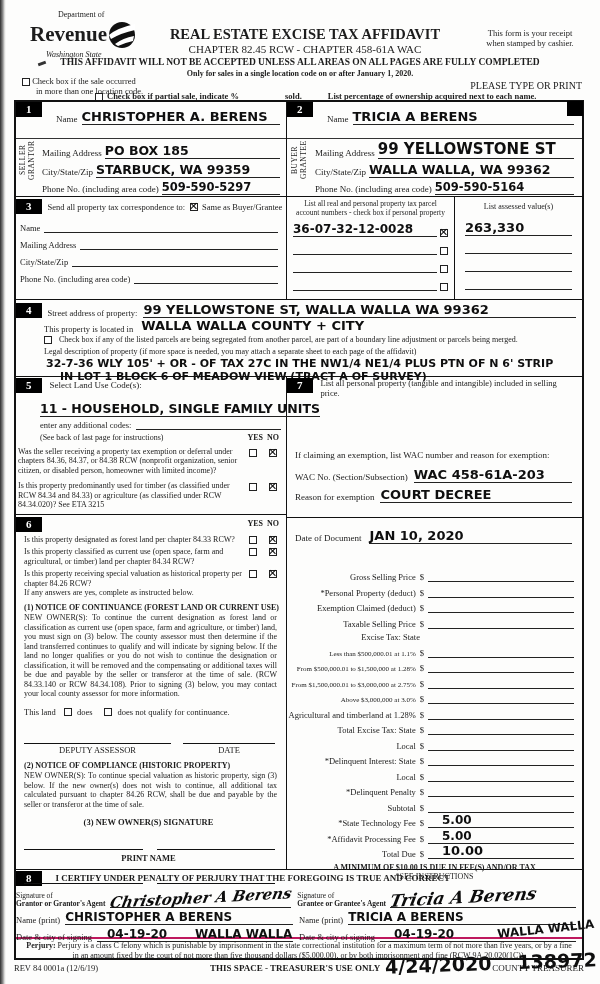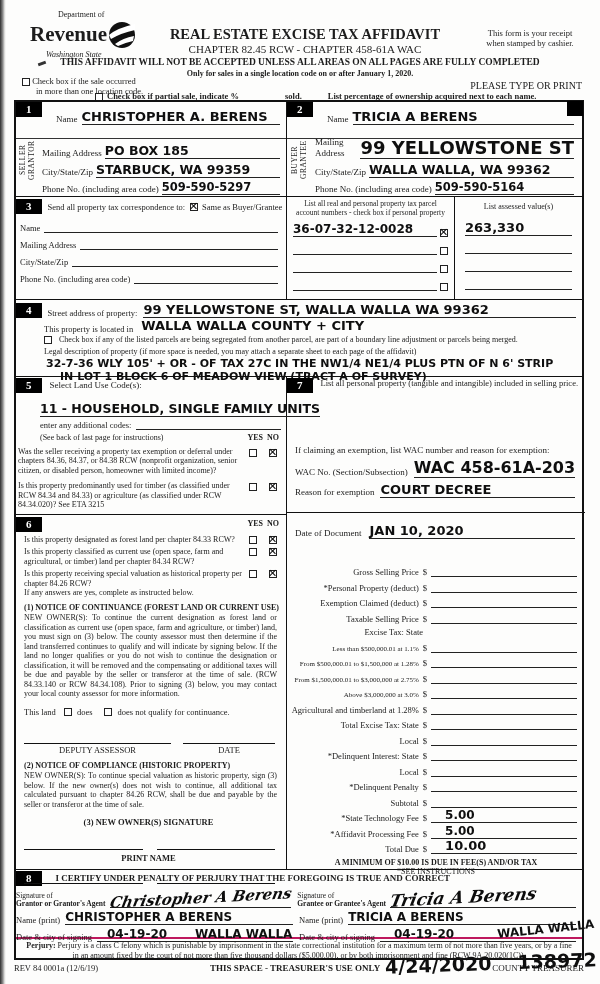--- a/index.html
+++ b/index.html
@@ -149,21 +149,21 @@
           <div class="frow" style="height:22px;">
             <span class="t9" style="margin-left:12px;">Name</span>
             <span class="fl" style="margin-left:4px;">
                 <span class="hw" style="font-size:13px;">TRICIA A BERENS</span>
               </span>
           </div>
           <div style="height:14px; border-bottom:1px solid #333; margin:0 -8px 0 -28px;"></div>
           <div class="frow" style="height:20px;">
             <span class="t9">Mailing Address</span>
             <span class="fl" style="margin-left:3px;">
-                <span class="hw" style="font-size:18px;">99 YELLOWSTONE ST</span>
+                <span class="hw" style="font-size:15px;">99 YELLOWSTONE ST</span>
               </span>
           </div>
           <div class="frow" style="height:19px;">
             <span class="t9">City/State/Zip</span>
             <span class="fl" style="margin-left:3px;">
                 <span class="hw" style="font-size:12.5px;">WALLA WALLA, WA 99362</span>
               </span>
           </div>
           <div class="frow" style="height:17px;">
             <span class="t9">Phone No. (including area code)</span>
@@ -365,21 +365,21 @@
       <div class="half r" style="height:auto;">
         <div style="display:flex; align-items:flex-start; padding-top:1px;">
           <span class="numbox">7</span>
           <span class="t85" style="margin-left:8px; padding-right:4px;">List all personal property (tangible and intangible) included in selling price.</span>
         </div>
         <div style="height:52px;"></div>
         <div class="t9" style="padding-left:8px;">If claiming an exemption, list WAC number and reason for exemption:</div>
         <div class="frow" style="height:20px; margin:2px 10px 0 8px;">
           <span class="t9 nw">WAC No. (Section/Subsection)</span>
           <span class="fl" style="margin-left:6px;">
-              <span class="hw" style="font-size:16px;">WAC 458-61A-203</span>
+              <span class="hw" style="font-size:13px;">WAC 458-61A-203</span>
             </span>
         </div>
         <div class="frow" style="height:18px; margin:2px 10px 0 8px;">
           <span class="t9 nw">Reason for exemption</span>
           <span class="fl" style="margin-left:6px;">
               <span class="hw" style="font-size:13px;">COURT DECREE</span>
             </span>
         </div>
         <div style="border-top:1.5px solid #111; margin-top:14px; padding-top:6px;">
           <div class="frow" style="height:18px; margin:2px 10px 0 8px;">

